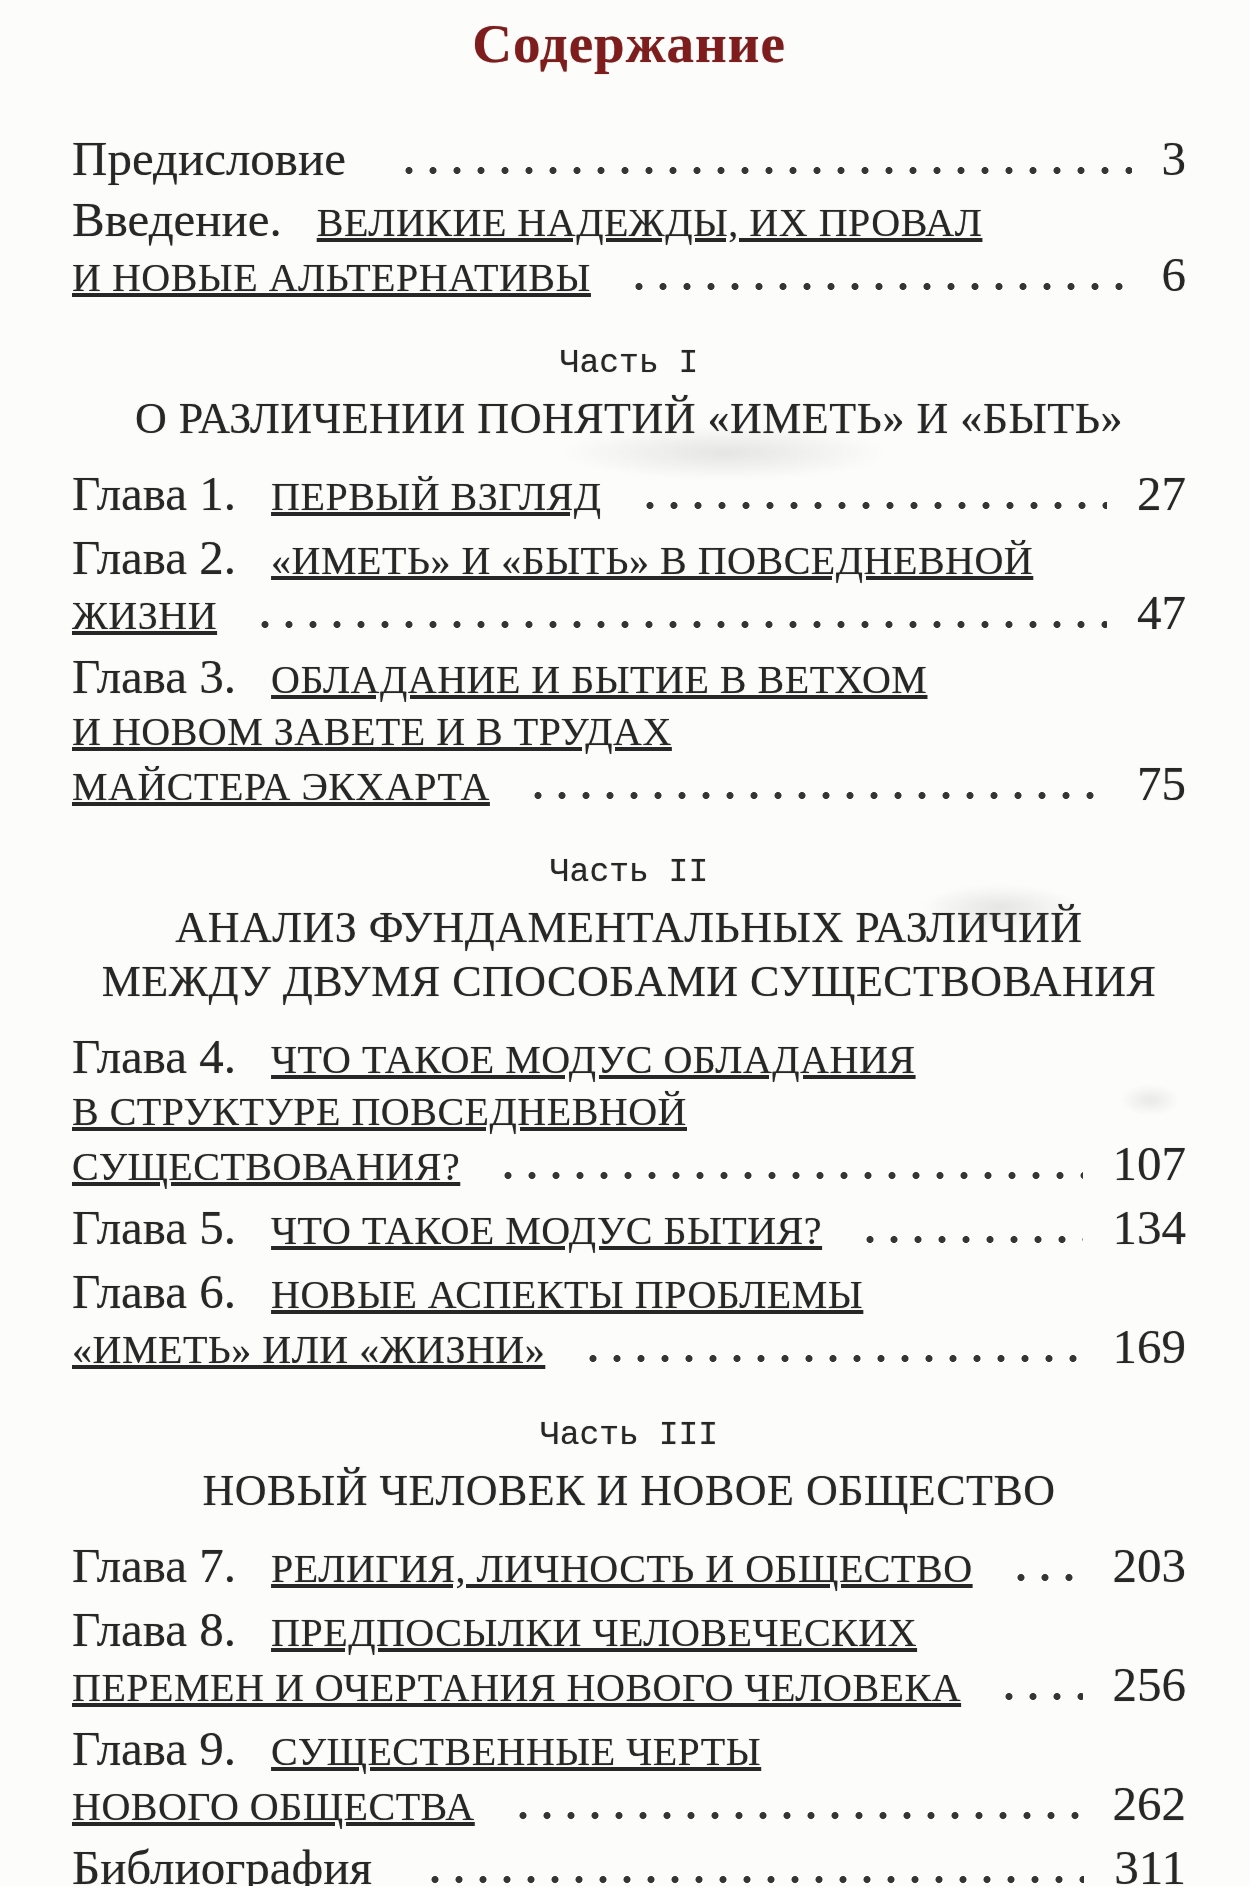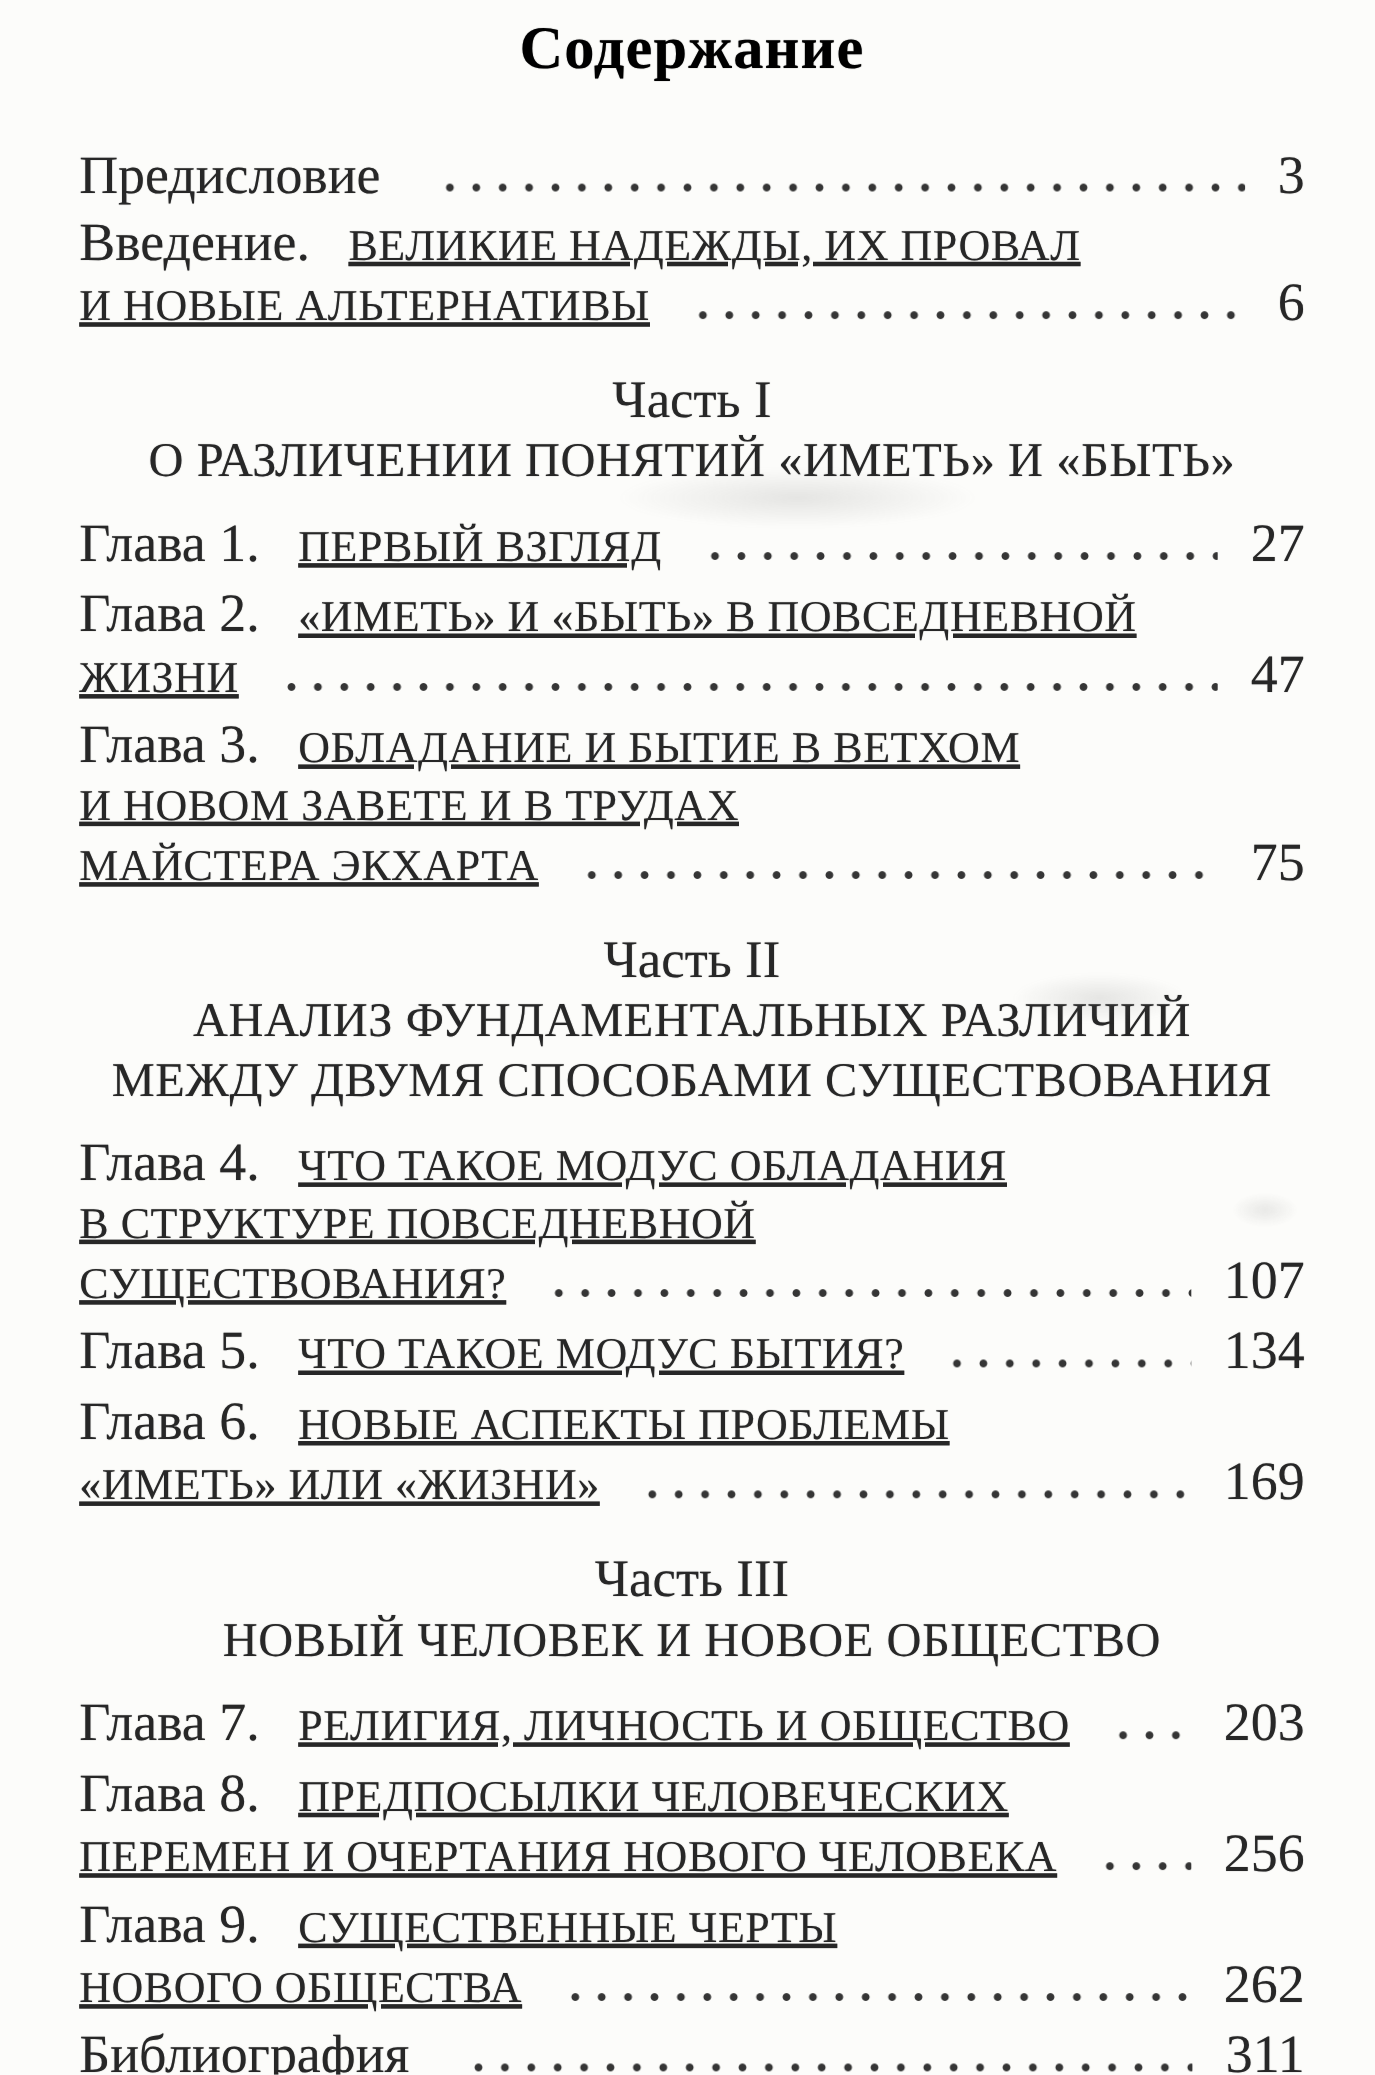--- a/index.html
+++ b/index.html
@@ -19,21 +19,21 @@
     height: 100%;
     padding: 12px 64px 0 72px;
     position: relative;
   }
   .doc-title {
     margin: 0;
     text-align: center;
     font-size: 55px;
     font-weight: 700;
     letter-spacing: 1px;
-    color: #000000;
+    color: #7f1d1d;
     text-shadow: 0 0 1px rgba(25,25,25,0.55);
   }
   .toc { margin-top: 58px; }
   .entry { margin-bottom: 9px; }
   .line {
     display: flex;
     align-items: baseline;
     font-size: 49px;
     line-height: 52px;
     text-shadow: 0 0 1px rgba(35,35,35,0.45);
@@ -51,23 +51,24 @@
     background-size: 24px 9px;
     background-repeat: repeat-x;
     background-position: 2px 100%;
   }
   .pageno { text-align: right; }
   .part {
     text-align: center;
     margin: 32px 0 22px 0;
   }
   .part-label {
-    font-size: 48px;
+    font-size: 33px;
     line-height: 56px;
     text-shadow: 0 0 1px rgba(35,35,35,0.5);
+    font-family: Liberation Mono, monospace;
   }
   .part-title {
     font-size: 44px;
     line-height: 54px;
     letter-spacing: 0.5px;
     text-shadow: 0 0 1px rgba(35,35,35,0.5);
   }
   .smudge {
     position: absolute;
     pointer-events: none;

